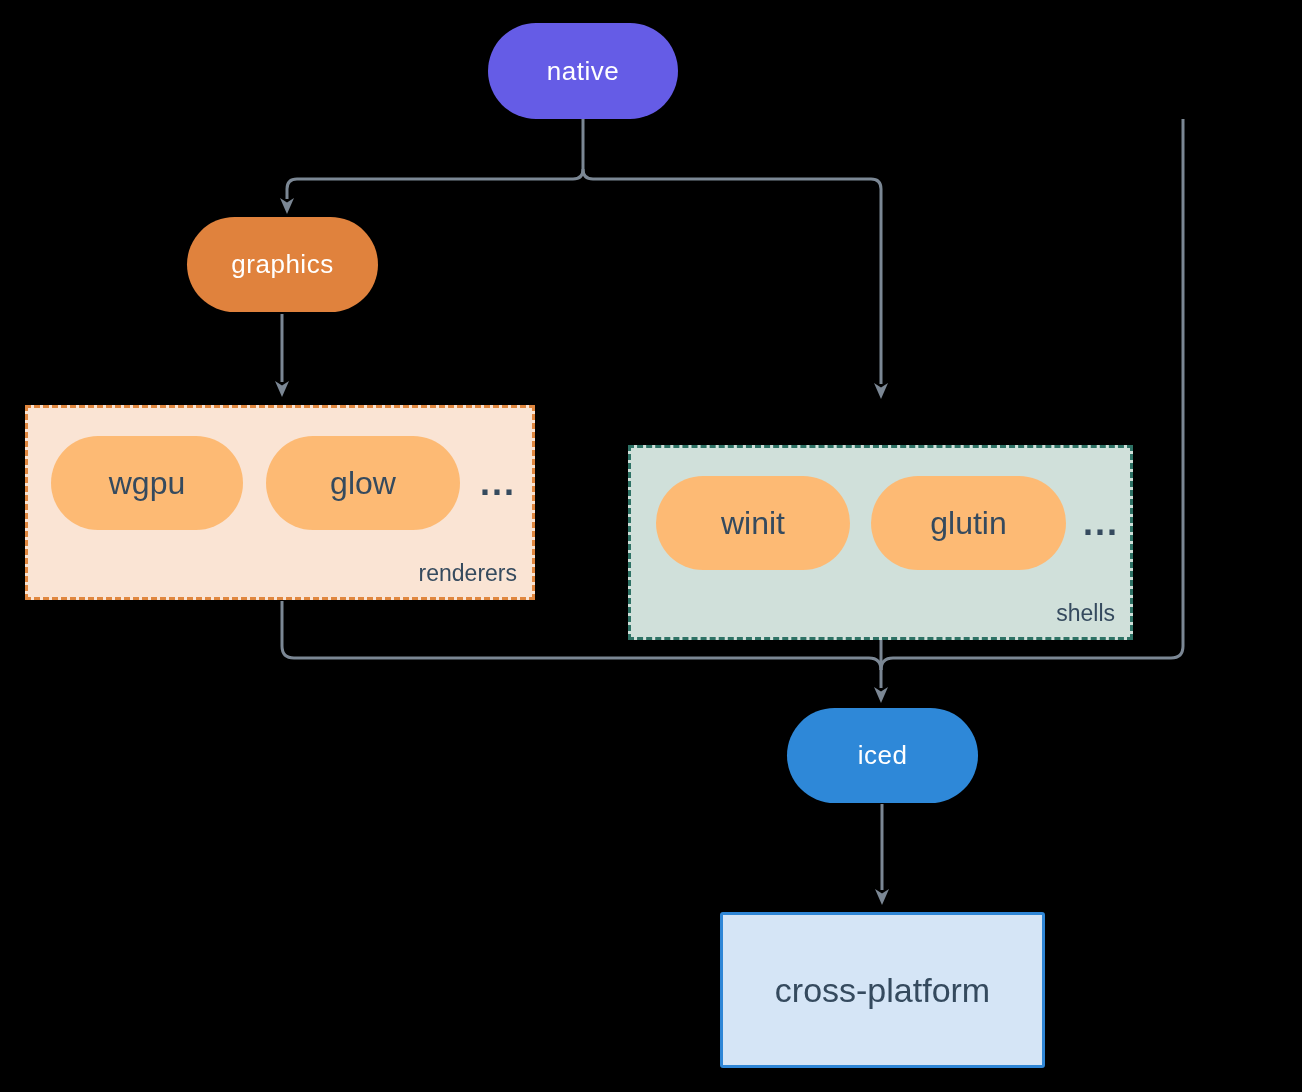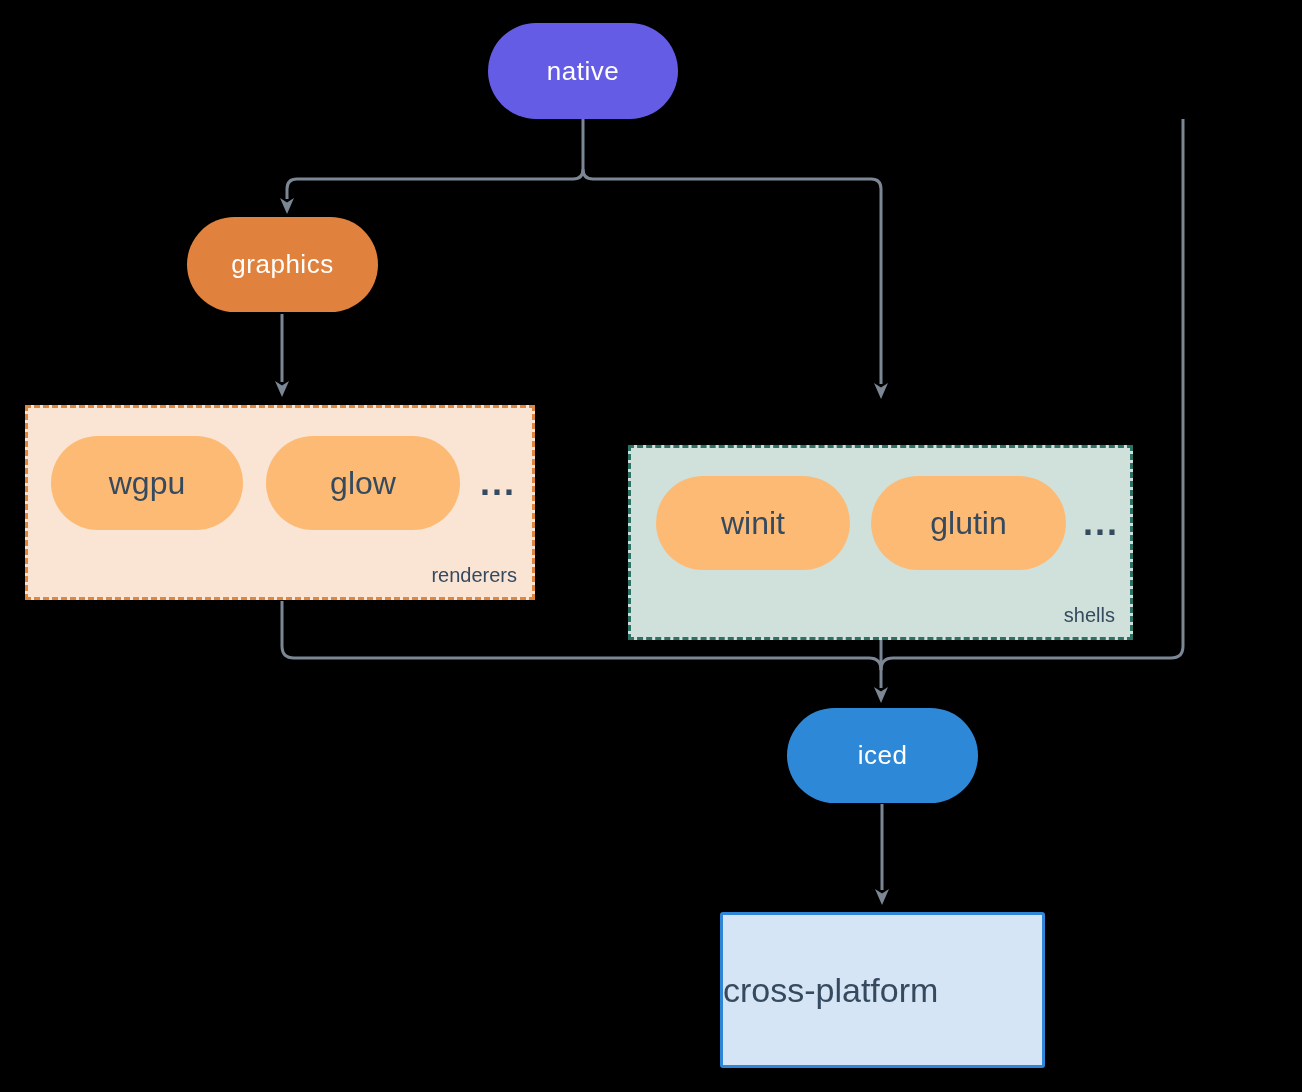--- a/index.html
+++ b/index.html
@@ -66,29 +66,29 @@
     top:28px;height:94px;width:50px;
     display:flex;align-items:center;justify-content:center;
     color:var(--c-dark-text);
     font-size:36px;font-weight:bold;
     letter-spacing:2px;
   }
   .grouplabel{
     position:absolute;
     right:15px;bottom:10px;
     color:var(--c-dark-text);
-    font-size:20px;
+    font-size:23px;
   }
   .appbox{
     position:absolute;
     left:720px;top:912px;width:325px;height:156px;
     background:var(--c-app-bg);
     border:3px solid var(--c-app-border);
     border-radius:3px;
-    display:flex;flex-direction:column;align-items:flex-start;justify-content:center;
+    display:flex;flex-direction:column;align-items:center;justify-content:center;
     color:var(--c-dark-text);
     font-size:34px;line-height:48px;
   }
 </style>
 </head>
 <body>
 
 <div class="canvas">
 
   <svg class="wires" viewBox="0 0 1302 1092" xmlns="http://www.w3.org/2000/svg">

